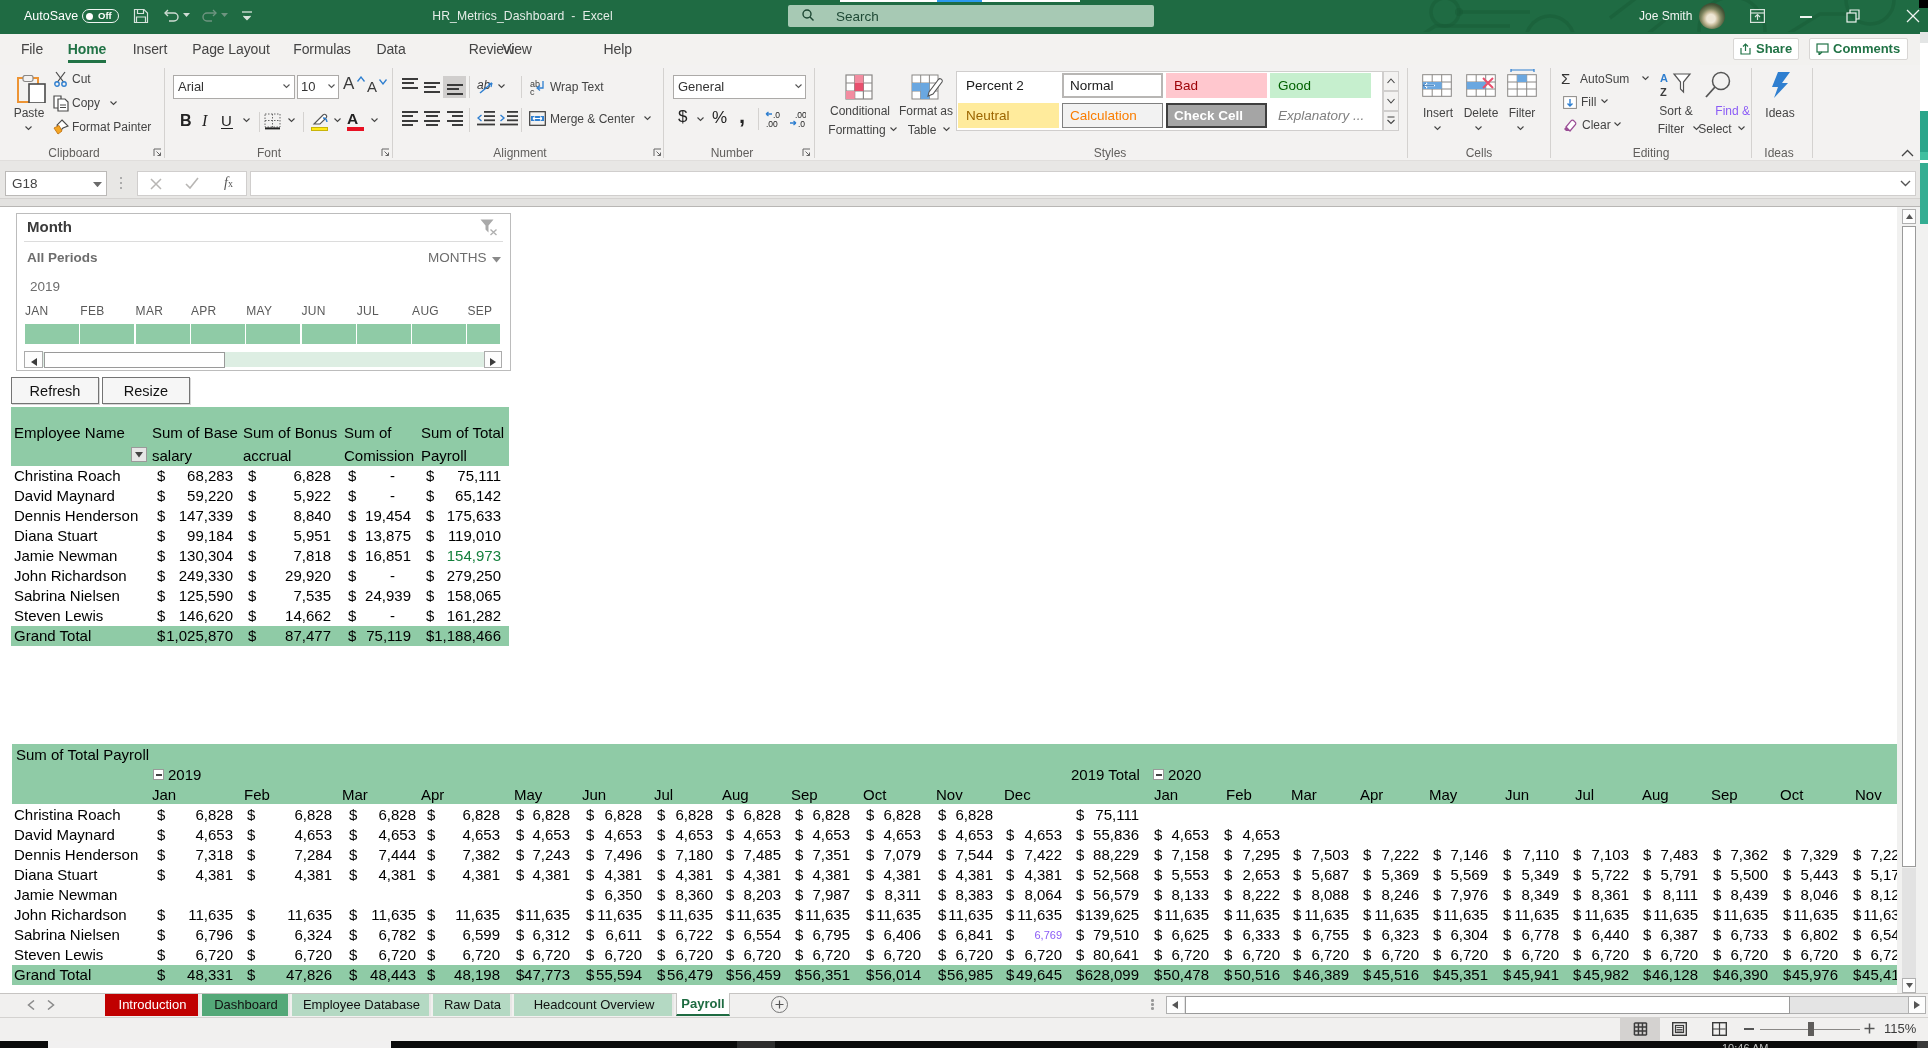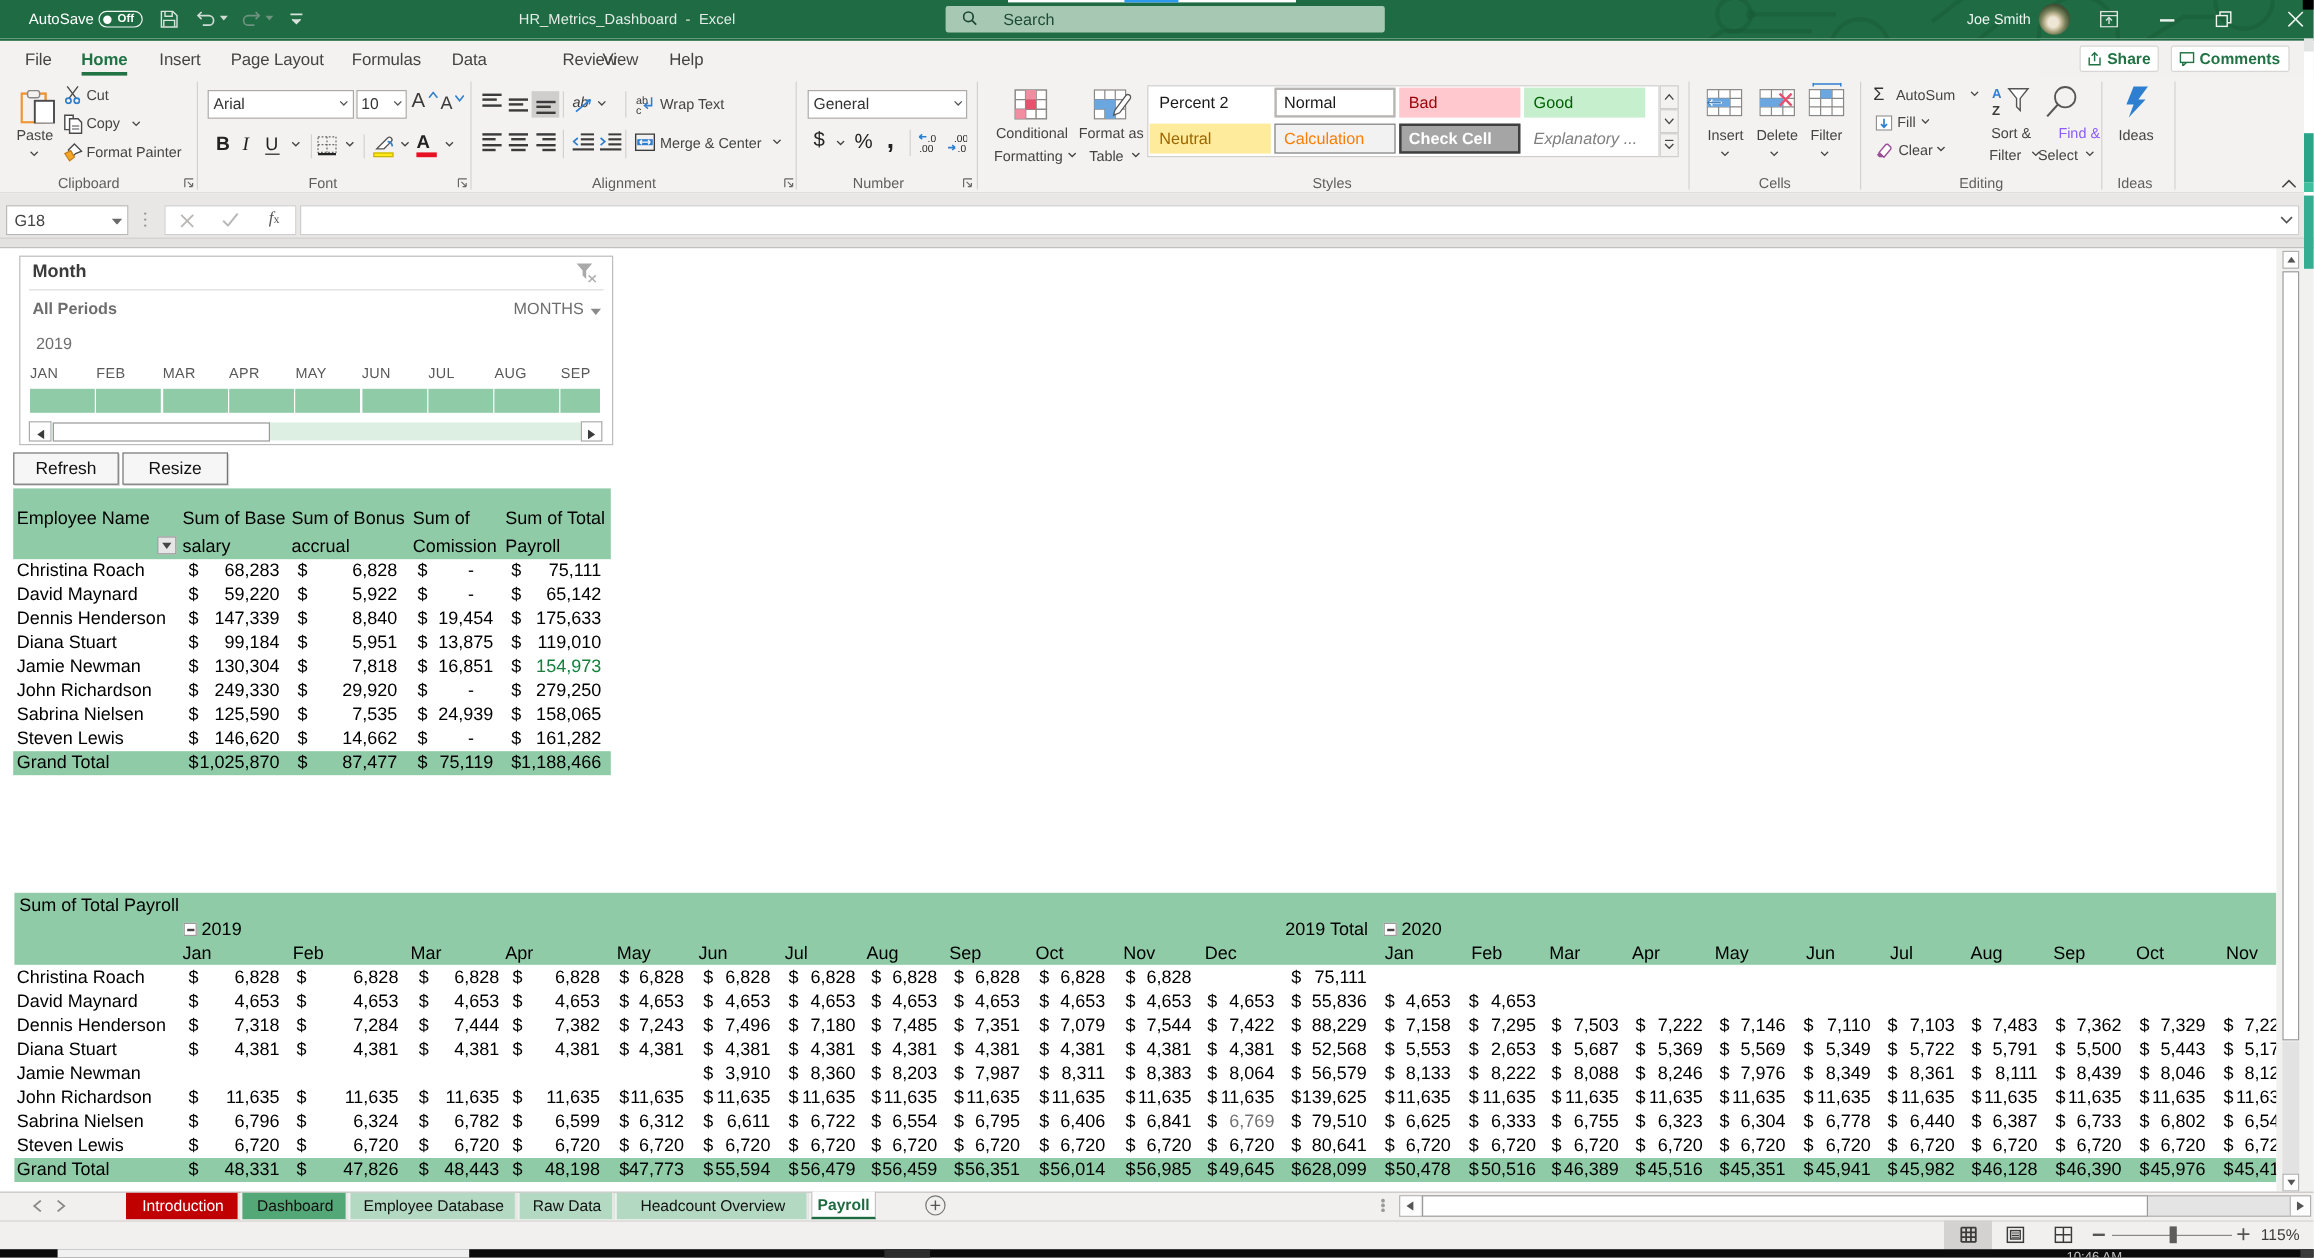--- a/index.html
+++ b/index.html
@@ -99,21 +99,21 @@
 <div class="a" style="left:0px;top:32px;width:1928px;height:33px;background:#f3f2f0"></div>
 <div class="a" style="left:0px;top:32px;width:1928px;height:1.5px;background:#1f6b43"></div>
 <div class="a" style="left:-28px;top:41px;font-size:14px;color:#444;width:120px;text-align:center;line-height:17px;letter-spacing:-0.1px">File</div>
 <div class="a" style="left:27px;top:41px;font-size:14px;color:#217346;width:120px;text-align:center;line-height:17px;font-weight:bold;letter-spacing:-0.3px;letter-spacing:-0.1px">Home</div>
 <div class="a" style="left:90px;top:41px;font-size:14px;color:#444;width:120px;text-align:center;line-height:17px;letter-spacing:-0.1px">Insert</div>
 <div class="a" style="left:171px;top:41px;font-size:14px;color:#444;width:120px;text-align:center;line-height:17px;letter-spacing:-0.1px">Page Layout</div>
 <div class="a" style="left:262px;top:41px;font-size:14px;color:#444;width:120px;text-align:center;line-height:17px;letter-spacing:-0.1px">Formulas</div>
 <div class="a" style="left:331px;top:41px;font-size:14px;color:#444;width:120px;text-align:center;line-height:17px;letter-spacing:-0.1px">Data</div>
 <div class="a" style="left:394px;top:41px;font-size:14px;color:#444;width:120px;text-align:right;line-height:17px;letter-spacing:-0.1px">Review</div>
 <div class="a" style="left:457px;top:41px;font-size:14px;color:#444;width:120px;text-align:center;line-height:17px;letter-spacing:-0.1px">View</div>
-<div class="a" style="left:512px;top:41px;font-size:14px;color:#444;width:120px;text-align:center;line-height:17px;letter-spacing:-0.1px">Help</div>
+<div class="a" style="left:512px;top:41px;font-size:14px;color:#444;width:120px;text-align:right;line-height:17px;letter-spacing:-0.1px">Help</div>
 <div class="a" style="left:68px;top:59.5px;width:38px;height:3px;background:#217346"></div>
 <div class="a" style="left:1700px;top:34px;width:228px;height:31px;background:#f2f1ef"></div>
 <div class="a" style="left:1733px;top:38px;width:66px;height:22px;background:#fff;border:1px solid #d8d6d4;border-radius:2px"></div>
 <svg class="a" style="left:1739px;top:43px;" width="13" height="12" viewBox="0 0 13 12">
     <g fill="none" stroke="#217346" stroke-width="1.2">
       <path d="M2 5 V11 H11 V5"></path>
       <path d="M6.5 8 V1.5"></path>
       <path d="M4 3.5 L6.5 1 L9 3.5"></path>
     </g>
   </svg>
@@ -833,21 +833,21 @@
     <div class="t" style="left:1643px;top:658px;font-size:15px;color:#000;">$</div>
     <div class="t r" style="left:1618px;top:658px;width:80px;font-size:15px;color:#000;">5,791</div>
     <div class="t" style="left:1713px;top:658px;font-size:15px;color:#000;">$</div>
     <div class="t r" style="left:1688px;top:658px;width:80px;font-size:15px;color:#000;">5,500</div>
     <div class="t" style="left:1783px;top:658px;font-size:15px;color:#000;">$</div>
     <div class="t r" style="left:1758px;top:658px;width:80px;font-size:15px;color:#000;">5,443</div>
     <div class="t" style="left:1853px;top:658px;font-size:15px;color:#000;">$</div>
     <div class="t r" style="left:1828px;top:658px;width:80px;font-size:15px;color:#000;">5,171</div>
     <div class="t" style="left:14px;top:678px;font-size:15px;color:#000;">Jamie Newman</div>
     <div class="t" style="left:586px;top:678px;font-size:15px;color:#000;">$</div>
-    <div class="t r" style="left:562px;top:678px;width:80px;font-size:15px;color:#000;">3,910</div>
+    <div class="t r" style="left:562px;top:678px;width:80px;font-size:15px;color:#000;">6,350</div>
     <div class="t" style="left:657px;top:678px;font-size:15px;color:#000;">$</div>
     <div class="t r" style="left:633px;top:678px;width:80px;font-size:15px;color:#000;">8,360</div>
     <div class="t" style="left:726px;top:678px;font-size:15px;color:#000;">$</div>
     <div class="t r" style="left:701px;top:678px;width:80px;font-size:15px;color:#000;">8,203</div>
     <div class="t" style="left:795px;top:678px;font-size:15px;color:#000;">$</div>
     <div class="t r" style="left:770px;top:678px;width:80px;font-size:15px;color:#000;">7,987</div>
     <div class="t" style="left:866px;top:678px;font-size:15px;color:#000;">$</div>
     <div class="t r" style="left:841px;top:678px;width:80px;font-size:15px;color:#000;">8,311</div>
     <div class="t" style="left:938px;top:678px;font-size:15px;color:#000;">$</div>
     <div class="t r" style="left:913px;top:678px;width:80px;font-size:15px;color:#000;">8,383</div>
@@ -943,21 +943,21 @@
     <div class="t r" style="left:633px;top:718px;width:80px;font-size:15px;color:#000;">6,722</div>
     <div class="t" style="left:726px;top:718px;font-size:15px;color:#000;">$</div>
     <div class="t r" style="left:701px;top:718px;width:80px;font-size:15px;color:#000;">6,554</div>
     <div class="t" style="left:795px;top:718px;font-size:15px;color:#000;">$</div>
     <div class="t r" style="left:770px;top:718px;width:80px;font-size:15px;color:#000;">6,795</div>
     <div class="t" style="left:866px;top:718px;font-size:15px;color:#000;">$</div>
     <div class="t r" style="left:841px;top:718px;width:80px;font-size:15px;color:#000;">6,406</div>
     <div class="t" style="left:938px;top:718px;font-size:15px;color:#000;">$</div>
     <div class="t r" style="left:913px;top:718px;width:80px;font-size:15px;color:#000;">6,841</div>
     <div class="t" style="left:1006px;top:718px;font-size:15px;color:#000;">$</div>
-    <div class="t r" style="left:982px;top:718px;width:80px;font-size:15px;color:#737373;">6,769</div>
+    <div class="t r" style="left:982px;top:718px;width:80px;font-size:11px;color:#8b5cf6;">6,769</div>
     <div class="t" style="left:1076px;top:718px;font-size:15px;color:#000;">$</div>
     <div class="t r" style="left:1059px;top:718px;width:80px;font-size:15px;color:#000;">79,510</div>
     <div class="t" style="left:1154px;top:718px;font-size:15px;color:#000;">$</div>
     <div class="t r" style="left:1129px;top:718px;width:80px;font-size:15px;color:#000;">6,625</div>
     <div class="t" style="left:1224px;top:718px;font-size:15px;color:#000;">$</div>
     <div class="t r" style="left:1200px;top:718px;width:80px;font-size:15px;color:#000;">6,333</div>
     <div class="t" style="left:1293px;top:718px;font-size:15px;color:#000;">$</div>
     <div class="t r" style="left:1269px;top:718px;width:80px;font-size:15px;color:#000;">6,755</div>
     <div class="t" style="left:1363px;top:718px;font-size:15px;color:#000;">$</div>
     <div class="t r" style="left:1339px;top:718px;width:80px;font-size:15px;color:#000;">6,323</div>

